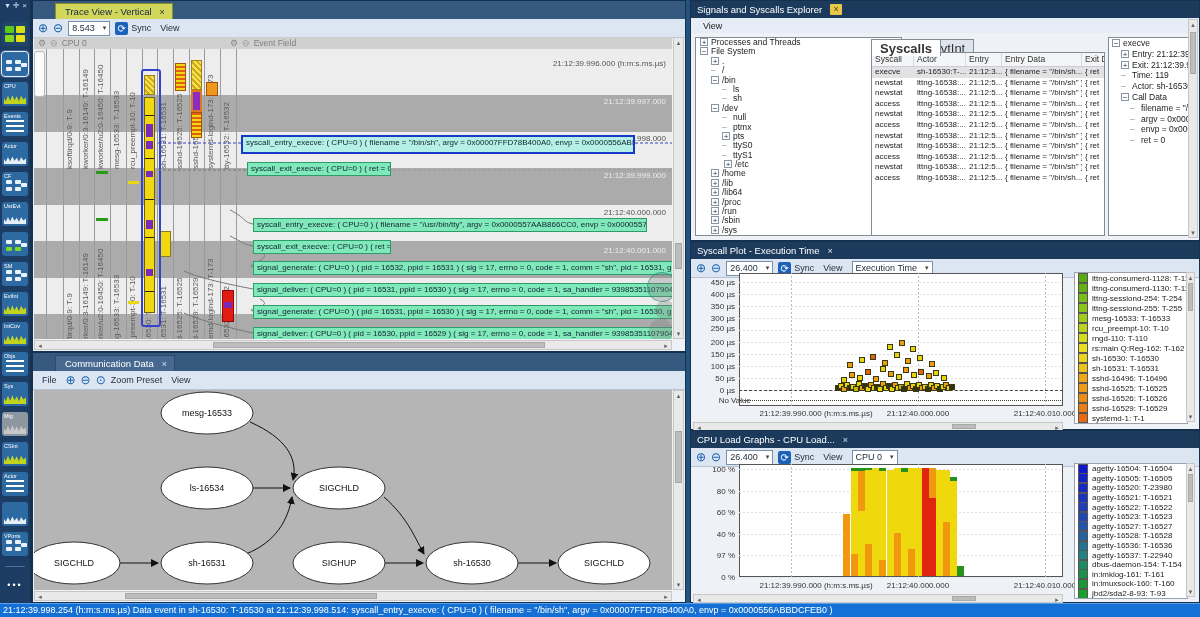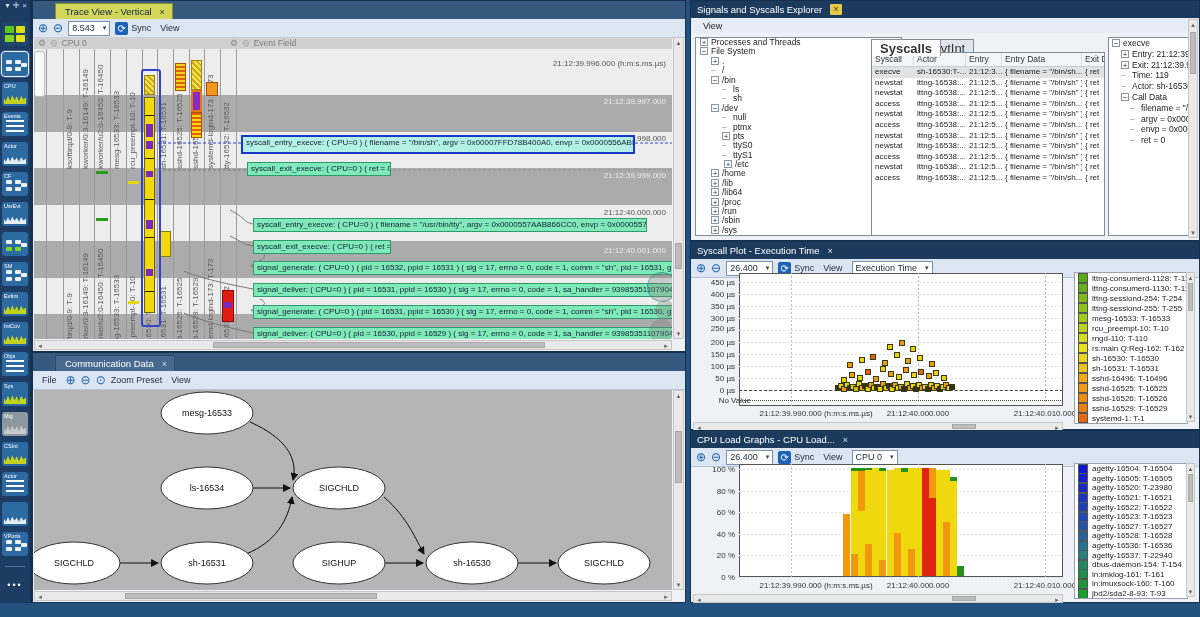--- a/index.html
+++ b/index.html
@@ -791,21 +791,21 @@
           <span>CPU 0</span>
           <span class="car">▾</span>
         </span>
     </div>
     <div id="cpuBody" style="position:absolute;left:0;top:35px;right:0;bottom:0">
         <div class="chart-area" style="left: 48px; top: -2px; width: 324px; height: 113px;"></div>
         <div class="ytick" style="left: 0px; top: -1px;">100 %</div>
         <div class="ytick" style="left: 0px; top: 20.6px;">80 %</div>
         <div class="ytick" style="left: 0px; top: 42.2px;">60 %</div>
         <div class="ytick" style="left: 0px; top: 63.8px;">40 %</div>
-        <div class="ytick" style="left: 0px; top: 85.4px;">20 %</div>
+        <div class="ytick" style="left: 0px; top: 85.4px;">97 %</div>
         <div class="ytick" style="left: 0px; top: 107px;">0 %</div>
         <div class="vgrid" style="left: 100px; top: -2px; height: 113px;"></div>
         <div class="vgrid" style="left: 227px; top: -2px; height: 113px;"></div>
         <div class="vgrid" style="left: 354px; top: -2px; height: 113px;"></div>
         <div class="hgrid" style="left: 48px; width: 324px; top: 3px;"></div>
         <div class="hgrid" style="left: 48px; width: 324px; top: 24.6px;"></div>
         <div class="hgrid" style="left: 48px; width: 324px; top: 46.2px;"></div>
         <div class="hgrid" style="left: 48px; width: 324px; top: 67.8px;"></div>
         <div class="hgrid" style="left: 48px; width: 324px; top: 89.4px;"></div>
         <div class="hgrid" style="left: 48px; width: 324px; top: 111px;"></div>
@@ -941,13 +941,16 @@
           </div>
         </div>
         <div class="sb" style="left: 495px; top: -3px; width: 9px; height: 134px;">
           <span class="ar" style="top: 0px;">▴</span>
           <span class="ar" style="bottom: 0px;">▾</span>
           <span class="th" style="left: 1px; right: 1px; top: 10px; height: 26px;"></span>
         </div>
       </div>
   </section>
 
+  <footer id="statusbar">
+    <span>21:12:39.998.254 (h:m:s.ms.µs)   Data event in sh-16530: T-16530 at 21:12:39.998.514: syscall_entry_execve: ( CPU=0 ) ( filename = "/bin/sh", argv = 0x00007FFD78B400A0, envp = 0x0000556ABBDCFEB0 )</span>
+  </footer>
 </div>
 
 </body></html>

